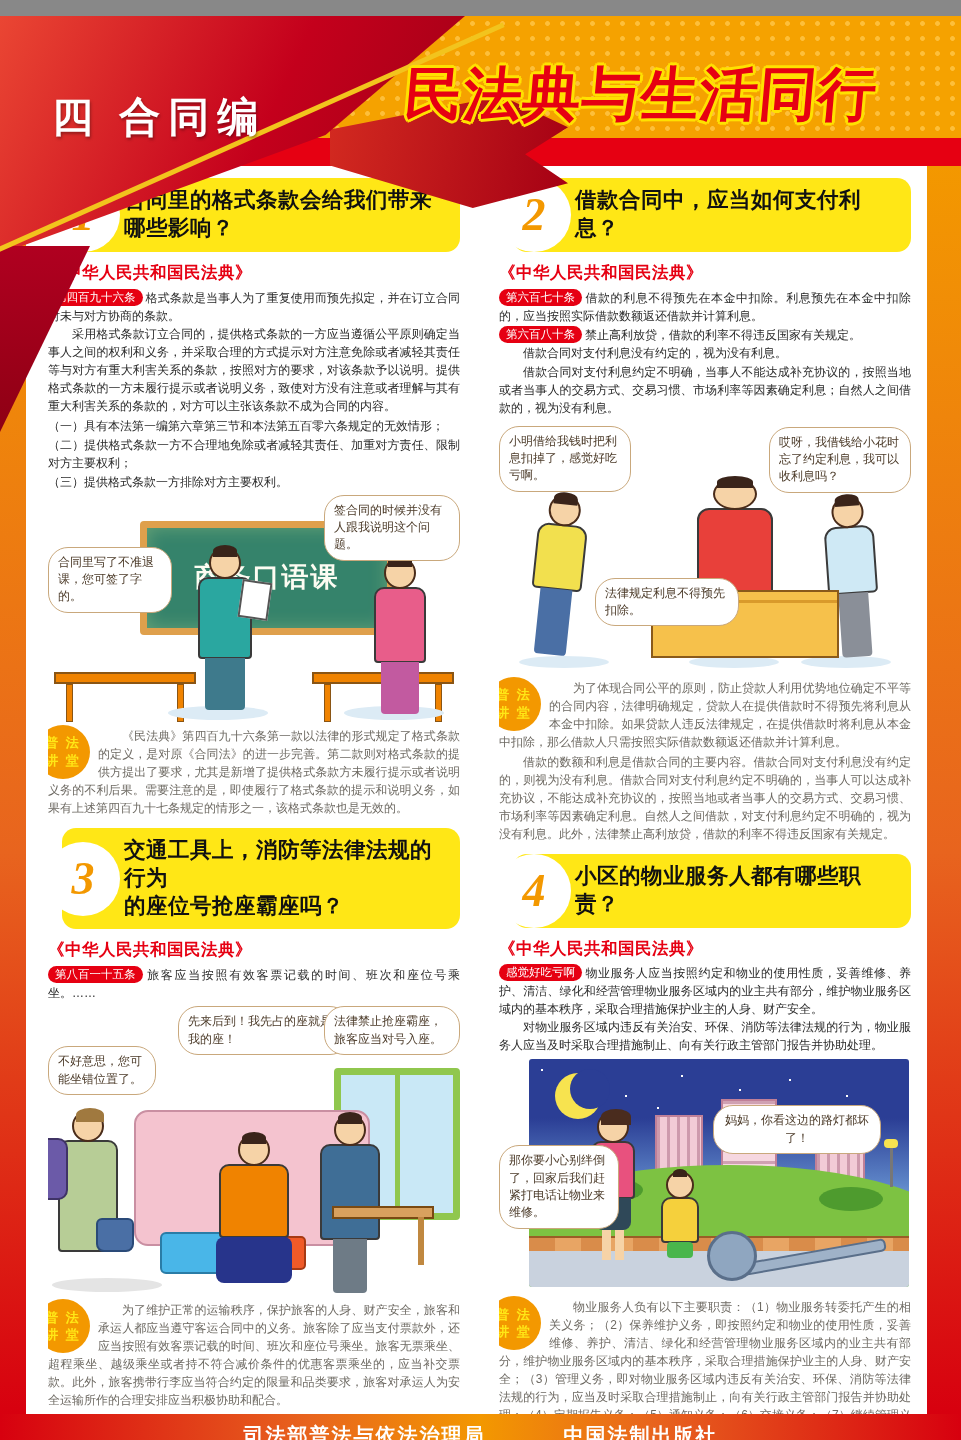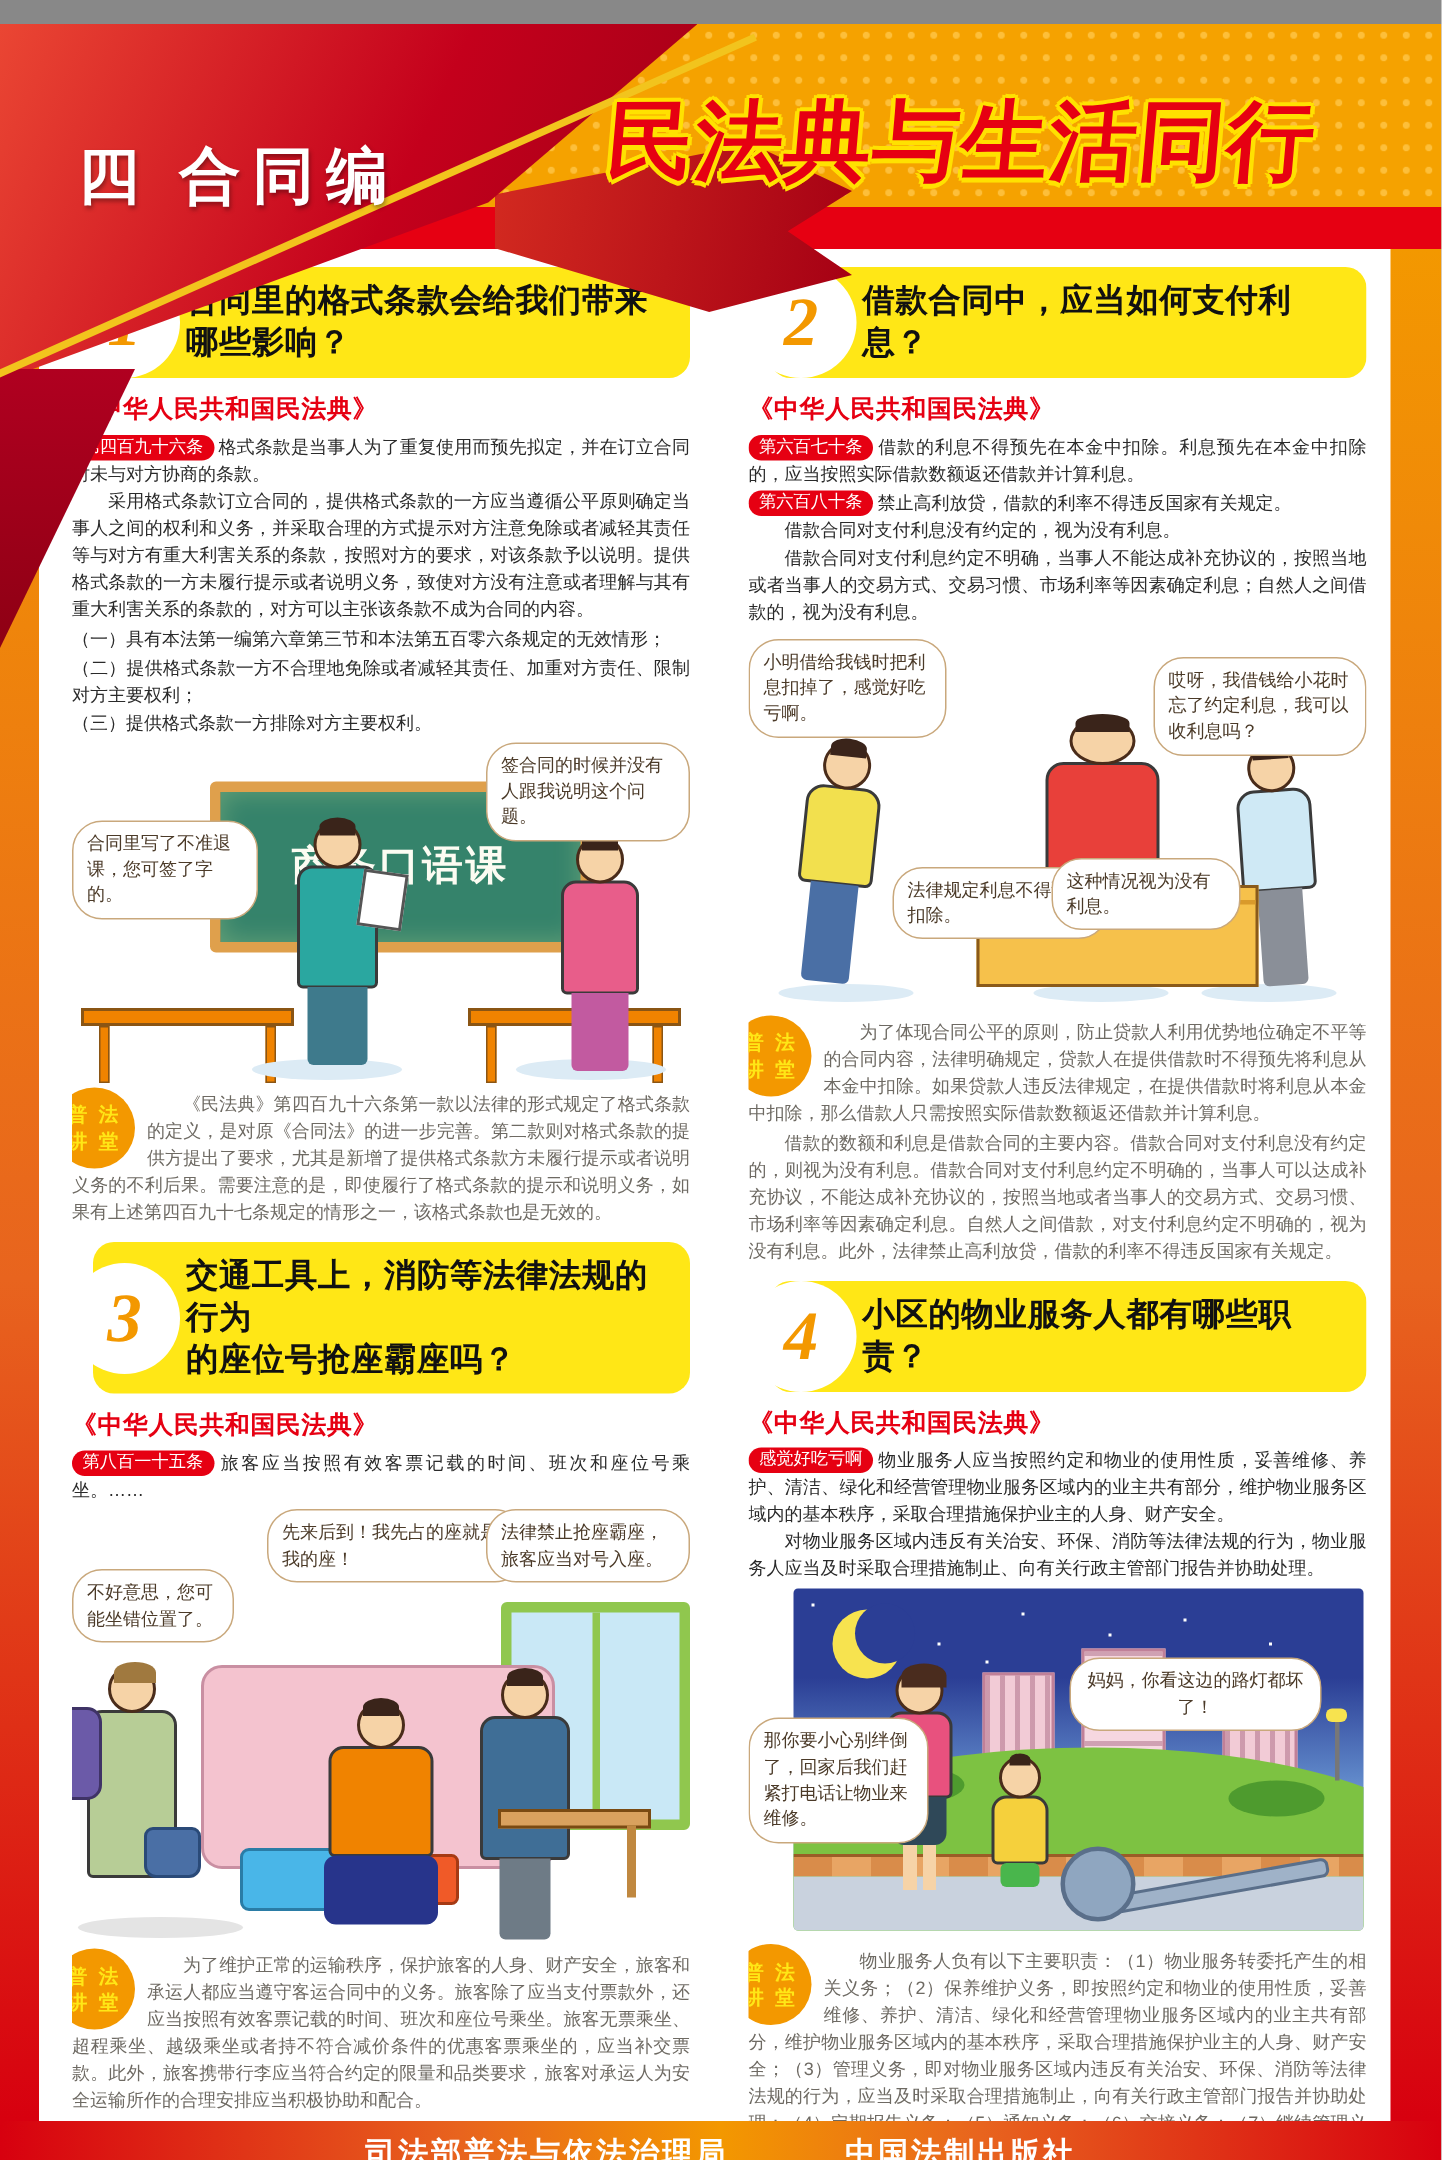--- a/index.html
+++ b/index.html
@@ -116,21 +116,21 @@
   .c2-m1 .torso{width:46px;height:62px;background:#F2E04E;}
   .c2-m1 .legs{width:32px;height:66px;background:#4A6FA5;}
   .c2-m2{left:198px;top:56px;z-index:2;}
   .c2-m2 .head{width:40px;}
   .c2-m2 .hair{width:36px;}
   .c2-m2 .torso{width:72px;height:84px;background:#E8403A;}
   .c2-m3{right:34px;top:74px;transform:rotate(-4deg);}
   .c2-m3 .torso{width:46px;height:64px;background:#CFE9F5;}
   .c2-m3 .legs{width:30px;height:64px;background:#8A8F98;}
   .b-c2-1{left:0;top:4px;width:112px;}
-  .b-c2-2{right:0;top:16px;width:122px;}
+  .b-c2-2{right:0;top:5px;width:122px;}
   .b-c2-3{left:96px;top:156px;width:124px;}
   .b-c2-4{right:84px;top:150px;width:106px;}
   .c2 .shadow{width:90px;height:12px;bottom:4px;}
   .c2-sh1{left:20px;} .c2-sh2{left:190px;} .c2-sh3{right:20px;}
 
   
   .c3{height:288px;}
   .c3-window{position:absolute;right:0;top:62px;width:112px;height:138px;background:#C9E8F6;
     border:7px solid #90C74E;border-radius:4px;}
   .c3-window:before{content:"";position:absolute;left:48%;top:0;bottom:0;width:5px;background:#90C74E;}
@@ -344,21 +344,20 @@
       <div class="law">《中华人民共和国民法典》</div>
       <p class="art"><span class="pill">第六百七十条</span><span>借款的利息不得预先在本金中扣除。利息预先在本金中扣除的，应当按照实际借款数额返还借款并计算利息。</span></p>
       <p class="art"><span class="pill">第六百八十条</span><span>禁止高利放贷，借款的利率不得违反国家有关规定。</span></p>
       <p class="art indent">借款合同对支付利息没有约定的，视为没有利息。</p>
       <p class="art indent">借款合同对支付利息约定不明确，当事人不能达成补充协议的，按照当地或者当事人的交易方式、交易习惯、市场利率等因素确定利息；自然人之间借款的，视为没有利息。</p>
 
       <div class="cartoon c2">
         <div class="bubble b-c2-1">小明借给我钱时把利息扣掉了，感觉好吃亏啊。</div>
         <div class="bubble b-c2-2">哎呀，我借钱给小花时忘了约定利息，我可以收利息吗？</div>
         <div class="bubble b-c2-3">法律规定利息不得预先扣除。</div>
-        <div class="bubble b-c2-4">这种情况视为没有利息。</div>
         <div class="shadow c2-sh1"></div>
         <div class="shadow c2-sh2"></div>
         <div class="shadow c2-sh3"></div>
         <div class="fig c2-m1">
           <div class="head">
               <div class="hair"></div>
             </div>
           <div class="torso"></div>
           <div class="legs"></div>
         </div>

